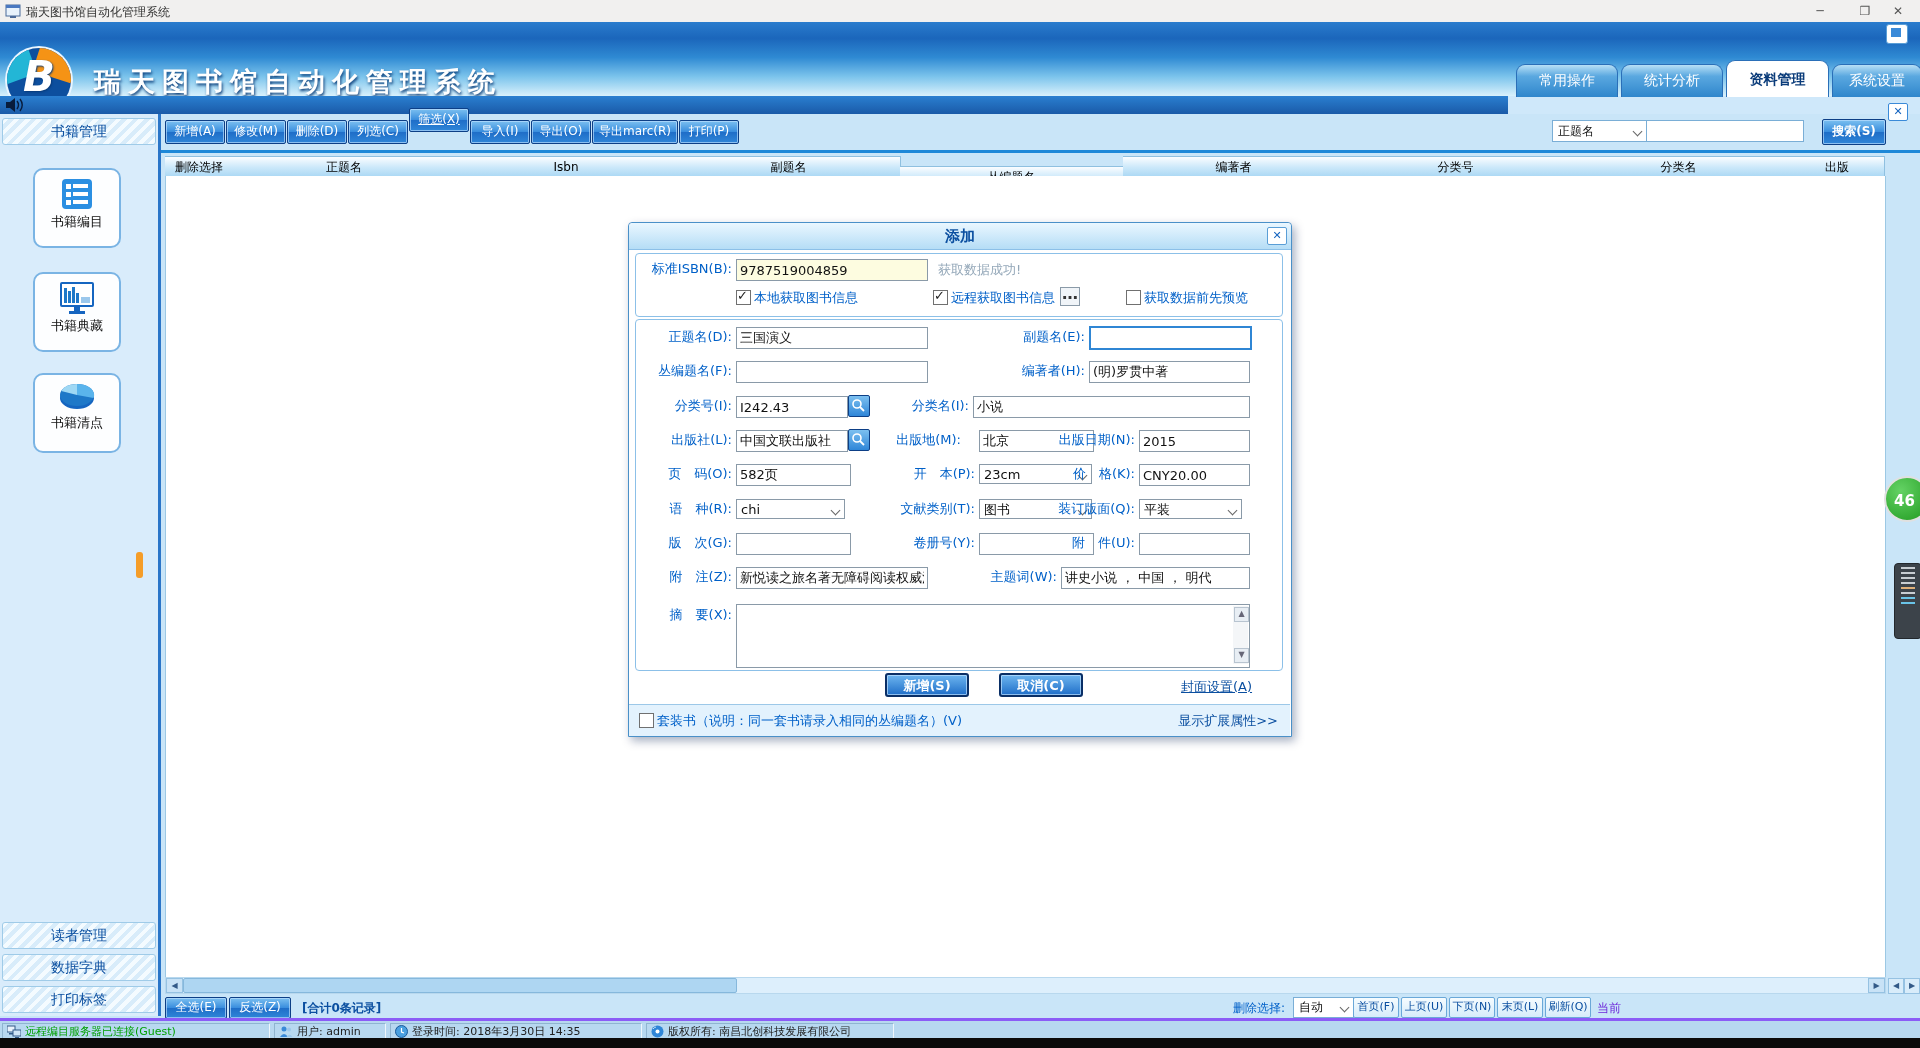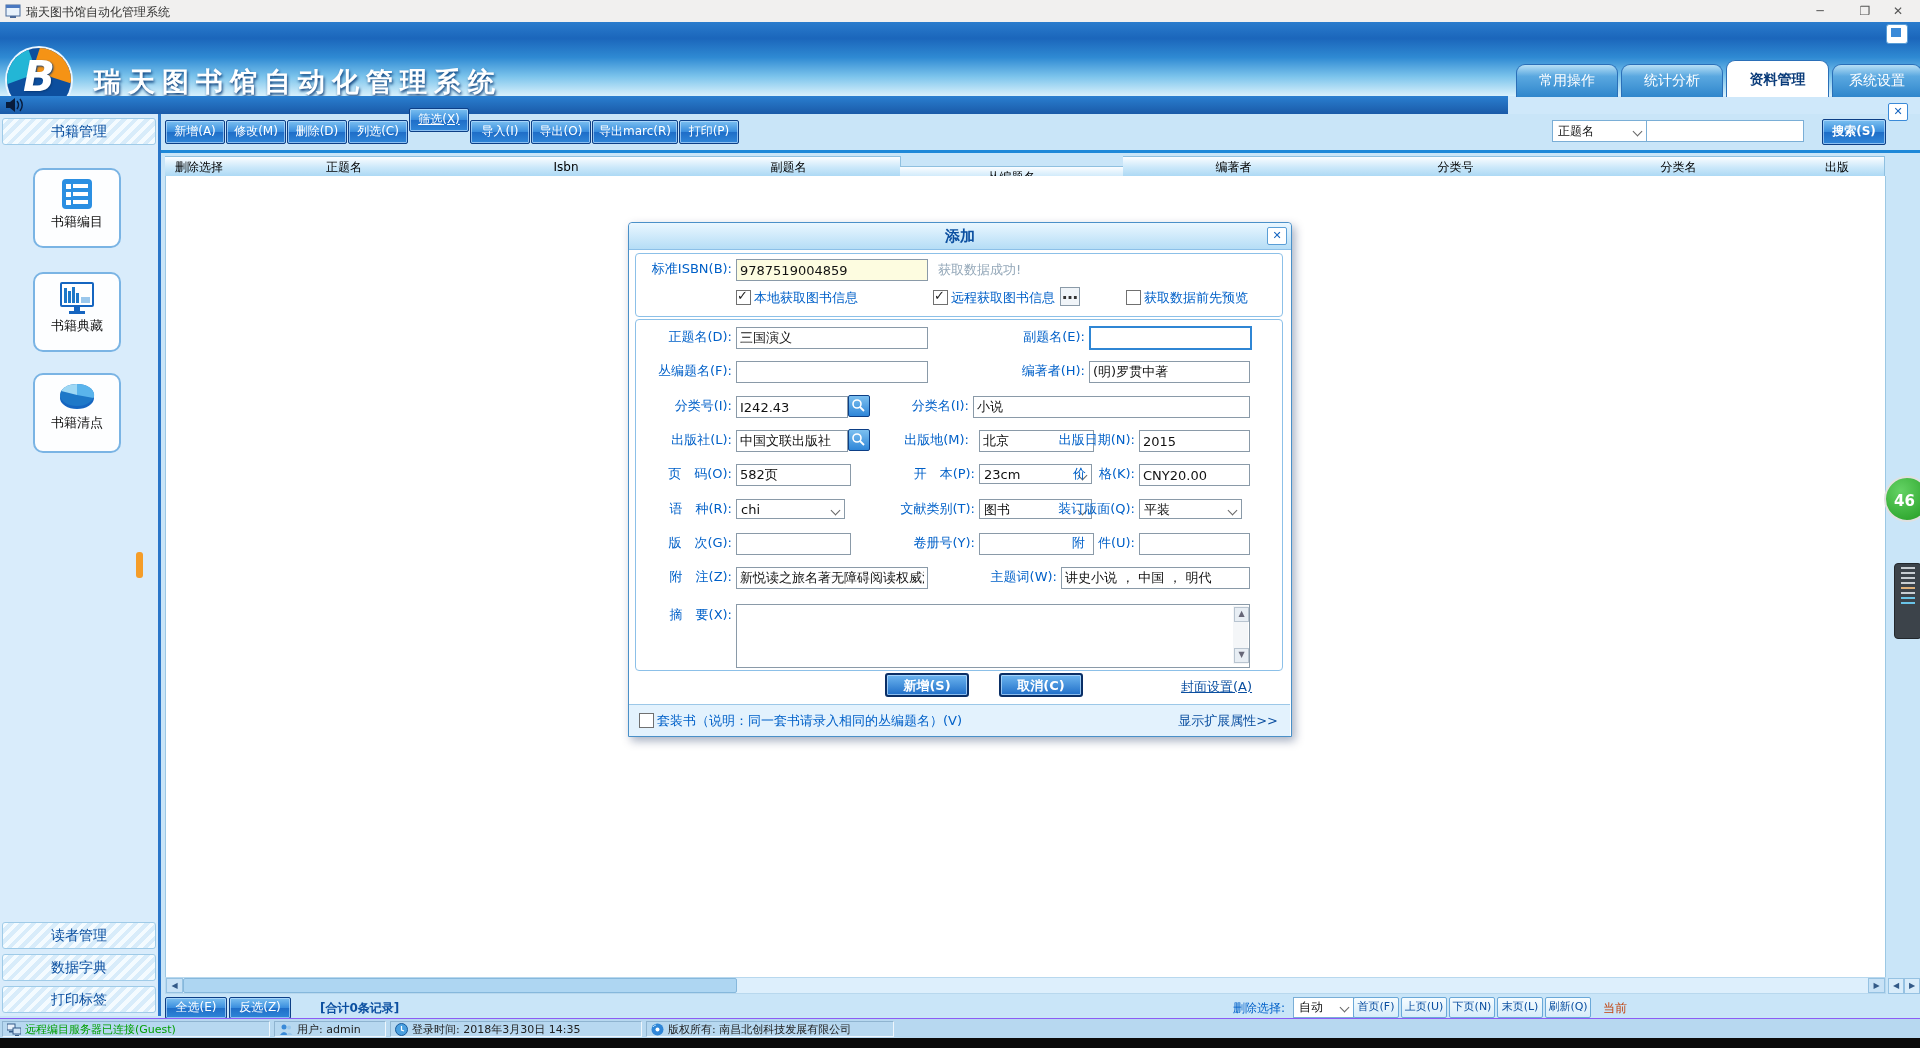--- a/index.html
+++ b/index.html
@@ -57,21 +57,21 @@
   .hscroll{left:165px;top:977px;width:1719px;height:15px;background:#ddeffc;border:1px solid #b8d8ee;}
   .sarrow{width:15px;height:13px;background:#c8e2f6;border:1px solid #96c2e2;font-size:8px;color:#335a88;text-align:center;line-height:13px;}
   .sthumb{left:183px;top:978px;width:552px;height:13px;background:#aed6f2;border:1px solid #86b8dc;border-radius:2px;}
   .cornerarrow{top:978px;width:14px;height:14px;background:#d8ecfa;border:1px solid #96c2e2;font-size:8px;color:#335a88;text-align:center;line-height:13px;}
   
   .totaltext{font-size:12px;font-weight:bold;color:#0b4fa0;}
   .pgbtn{height:19px;background:linear-gradient(180deg,#f6fcff,#d6ecfa);border:1px solid #6aa8d8;border-radius:2px;
     color:#0b4fa0;font-size:11px;text-align:center;line-height:18px;}
   .pglabel{font-size:12px;color:#0060c8;}
   
-  .statusbar{left:0;top:1018px;width:1920px;height:20px;background:#b7d8f0;border-top:1px solid #8b5cf6;}
+  .statusbar{left:0;top:1018px;width:1920px;height:20px;background:#b7d8f0;border-top:3px solid #8b5cf6;}
   .sseg{top:2px;height:16px;border:1px solid;border-color:#8fb4d0 #eef6fc #eef6fc #8fb4d0;display:flex;align-items:center;gap:4px;padding:0 4px;box-sizing:border-box;font-size:11px;color:#222;}
   .blackstrip{left:0;top:1038px;width:1920px;height:10px;background:#0a0a0a;}
   .watermark{left:1697px;top:984px;width:223px;height:64px;background:#000;color:#fff;text-align:center;z-index:70;}
   .wm1{font-family:"DejaVu Serif","Liberation Serif",serif;font-size:25px;font-weight:bold;letter-spacing:2px;margin-top:6px;}
   .wm2{font-size:15px;font-weight:bold;}
   
   .dialog{left:628px;top:222px;width:662px;height:513px;background:#fff;border:1px solid #4a90c8;border-radius:4px 4px 0 0;
     box-shadow:3px 4px 10px rgba(0,30,80,.35);z-index:50;}
   .dtitle{left:0;top:0;width:662px;height:26px;background:linear-gradient(180deg,#eaf7ff,#b5ddf6);
     border-bottom:1px solid #8cc0e8;text-align:center;line-height:26px;font-size:15px;font-weight:bold;color:#0b4fa0;border-radius:4px 4px 0 0;}
@@ -222,33 +222,33 @@
 
   <div class="abs hscroll"></div>
   <div class="abs sarrow" style="left:166px;top:978px;">◀</div>
   <div class="abs sthumb"></div>
   <div class="abs sarrow" style="left:1868px;top:978px;">▶</div>
   <div class="abs cornerarrow" style="left:1888px;">◀</div>
   <div class="abs cornerarrow" style="left:1904px;">▶</div>
 
   <div class="abs tbtn" style="left:165px;top:997px;width:60px;height:20px;line-height:19px;">全选(E)</div>
   <div class="abs tbtn" style="left:229px;top:997px;width:60px;height:20px;line-height:19px;">反选(Z)</div>
-  <div class="abs totaltext" style="left:302px;top:1000px;margin-left:18px;">[合计0条记录]</div>
+  <div class="abs totaltext" style="left:302px;top:1000px;">[合计0条记录]</div>
 
   <div class="abs pglabel" style="left:1233px;top:1000px;">删除选择:</div>
   <div class="abs combo" style="left:1293px;top:997px;width:54px;height:19px;line-height:18px;">
     <span>自动</span>
     <i class="chev" style="top:6px;"></i>
   </div>
   <div class="abs pgbtn" style="left:1353px;top:997px;width:44px;">首页(F)</div>
   <div class="abs pgbtn" style="left:1401px;top:997px;width:44px;">上页(U)</div>
   <div class="abs pgbtn" style="left:1449px;top:997px;width:44px;">下页(N)</div>
   <div class="abs pgbtn" style="left:1497px;top:997px;width:44px;">末页(L)</div>
   <div class="abs pgbtn" style="left:1545px;top:997px;width:44px;">刷新(Q)</div>
-  <div class="abs pglabel" style="left:1597px;top:1000px;color:#c2410c;margin-left:6px;">当前</div>
+  <div class="abs pglabel" style="left:1597px;top:1000px;color:#6d28d9;">当前</div>
 
   <div class="abs statusbar">
     <div class="abs sseg" style="left:2px;width:268px;">
       <svg width="14" height="13" viewBox="0 0 14 13">
           <rect x="0" y="1" width="8" height="6" fill="#e8f2fc" stroke="#345a88"></rect>
           <rect x="2" y="8" width="4" height="1.5" fill="#345a88"></rect>
           <rect x="6" y="5" width="8" height="6" fill="#cfe4f6" stroke="#345a88"></rect>
           <rect x="8" y="12" width="4" height="1" fill="#345a88"></rect>
         </svg>
       <span style="color:#00a000;">远程编目服务器已连接(Guest)</span>
@@ -331,21 +331,21 @@
           </svg></div>
       <div class="abs dlabel" style="left:233px;top:75px;width:100px;">分类名(I):</div>
       <input class="abs dinput" style="left: 337px; top: 76px; width: 269px;" readonly="" value="小说">
 
       <div class="abs dlabel" style="left:0;top:109px;width:96px;">出版社(L):</div>
       <input class="abs dinput" style="left: 100px; top: 110px; width: 104px;" readonly="" value="中国文联出版社">
       <div class="abs mag" style="left:212px;top:109px;"><svg width="18" height="18" viewBox="0 0 18 18">
             <circle cx="8" cy="8" r="4" stroke="#fff" stroke-width="1.6" fill="none"></circle>
             <line x1="11" y1="11" x2="15" y2="15" stroke="#fff" stroke-width="1.8"></line>
           </svg></div>
-      <div class="abs dlabel" style="left:233px;top:109px;width:100px;">出版地(M):</div>
+      <div class="abs dlabel" style="left:225px;top:109px;width:100px;">出版地(M):</div>
       <input class="abs dinput" style="left: 343px; top: 110px; width: 107px;" readonly="" value="北京">
       <div class="abs dlabel" style="left:399px;top:109px;width:100px;">出版日期(N):</div>
       <input class="abs dinput" style="left: 503px; top: 110px; width: 103px;" readonly="" value="2015">
 
       <div class="abs dlabel" style="left:0;top:143px;width:96px;">页　码(O):</div>
       <input class="abs dinput" style="left: 100px; top: 144px; width: 107px;" readonly="" value="582页">
       <div class="abs dlabel" style="left:239px;top:143px;width:100px;">开　本(P):</div>
       <div class="abs dcombo" style="left:343px;top:144px;width:113px;"><span>23cm</span><i class="chev"></i></div>
       <div class="abs dlabel" style="left:399px;top:143px;width:100px;">价　格(K):</div>
       <input class="abs dinput" style="left: 503px; top: 144px; width: 103px;" readonly="" value="CNY20.00">

